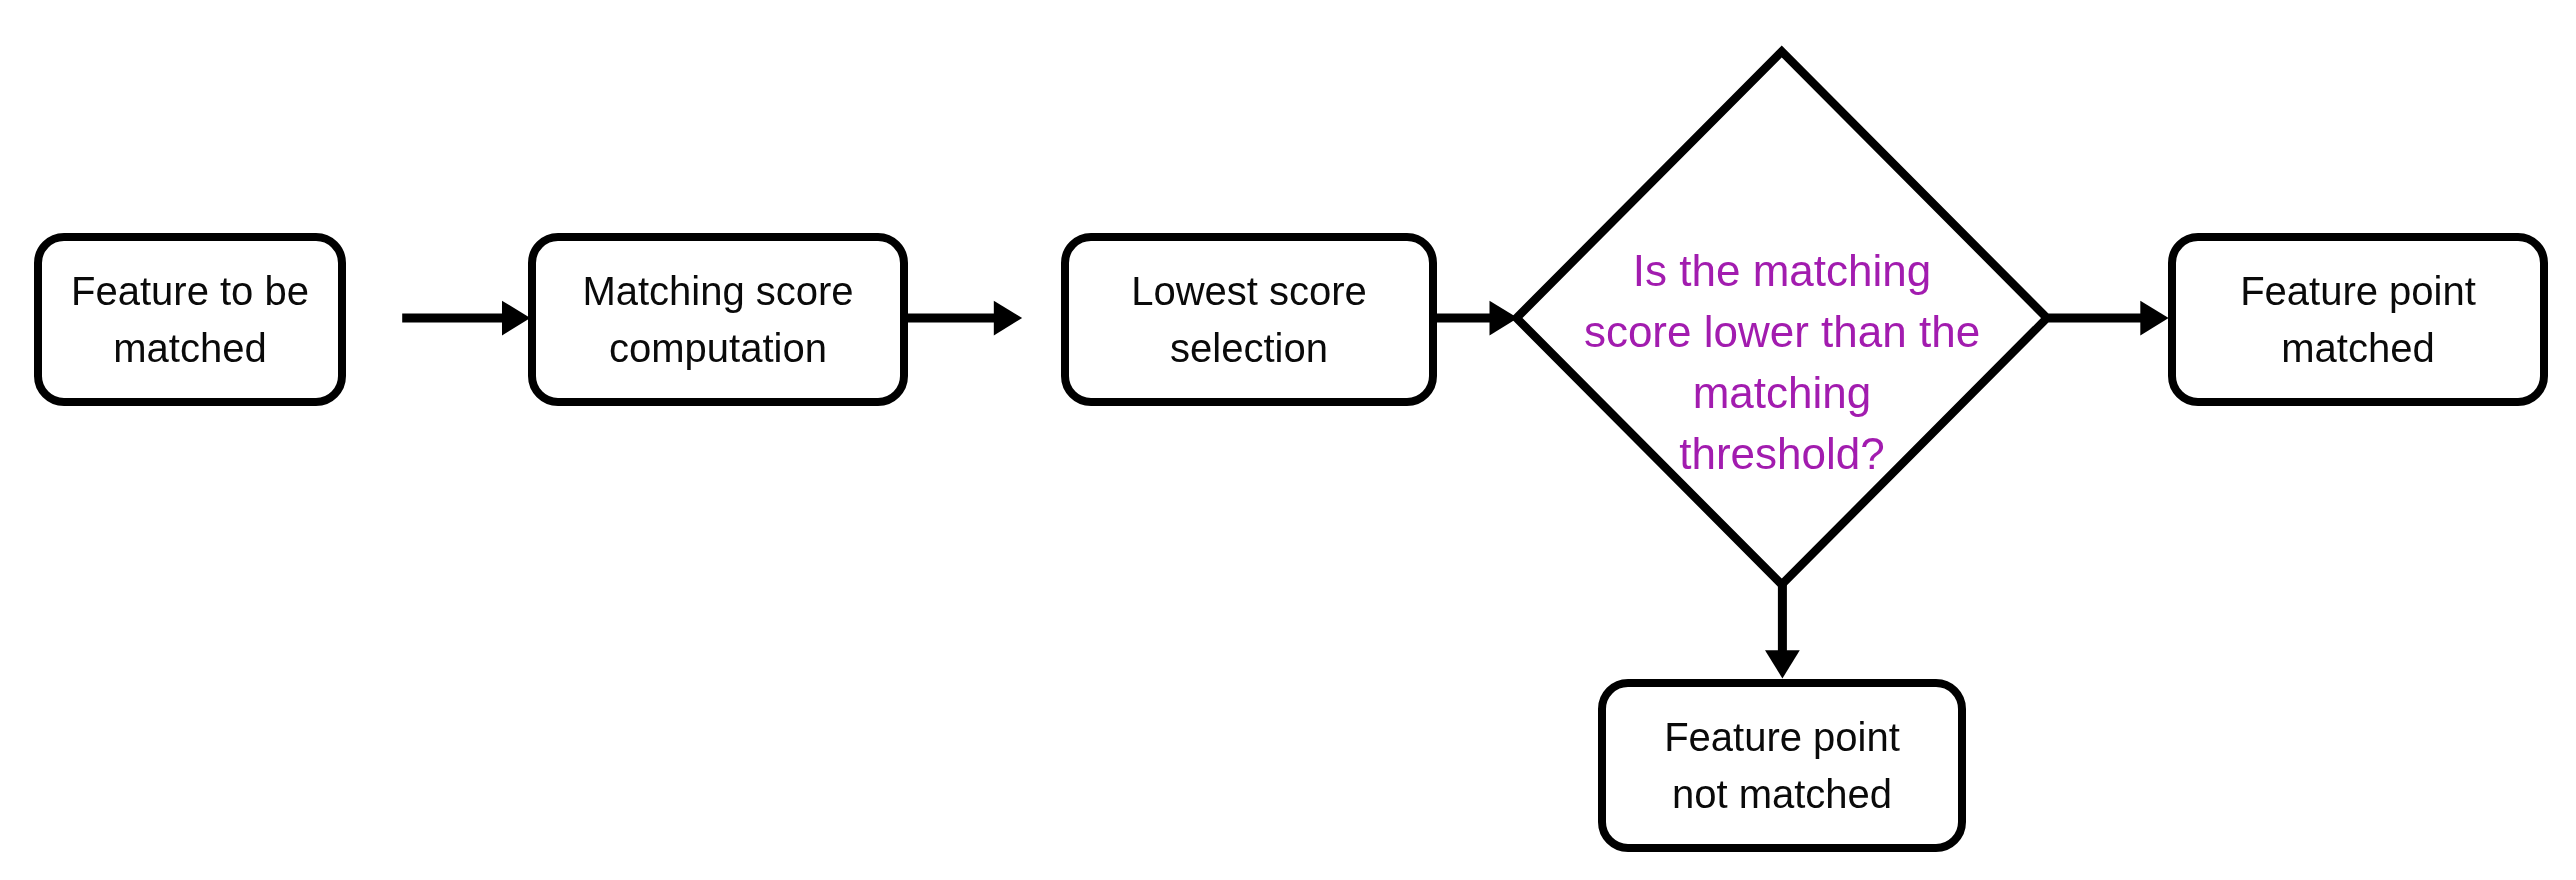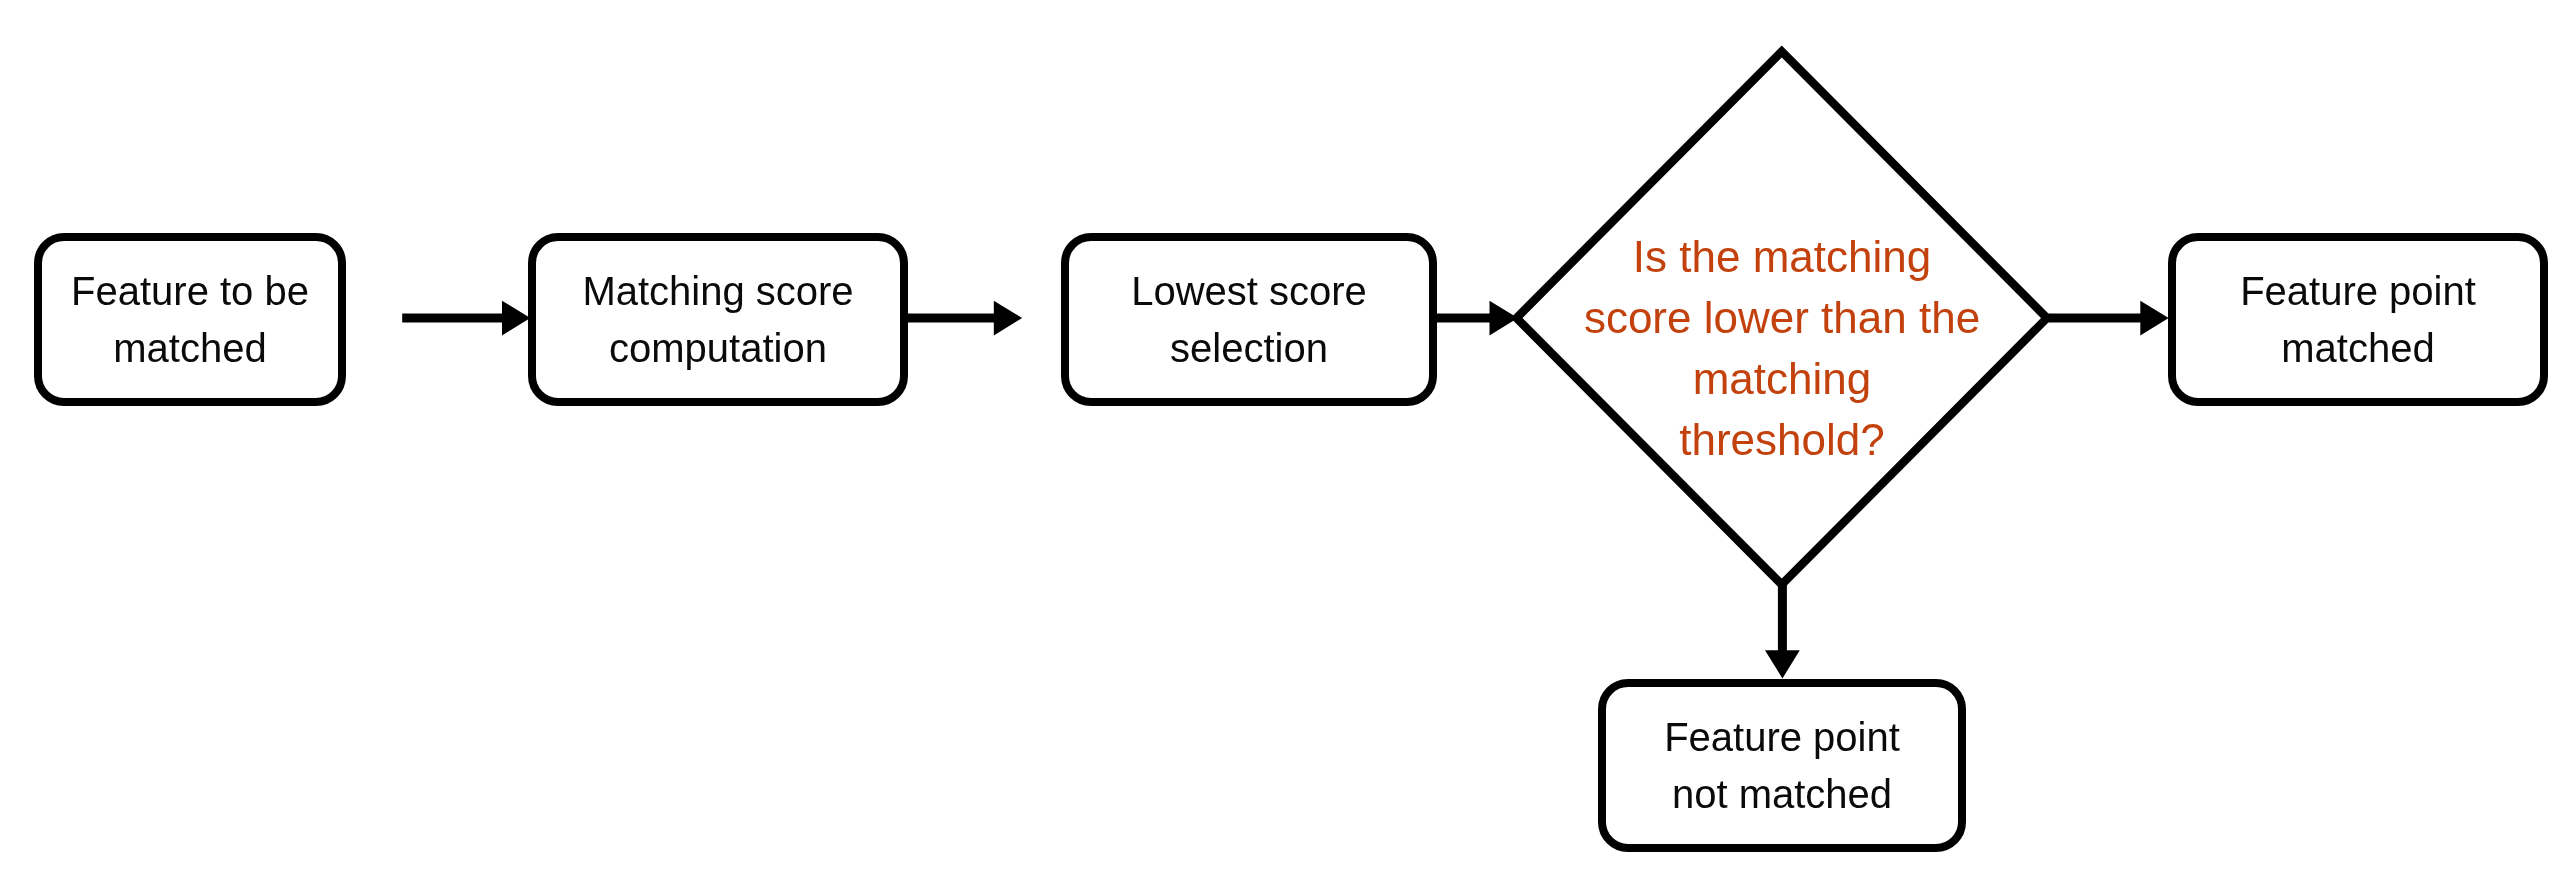--- a/index.html
+++ b/index.html
@@ -36,31 +36,31 @@
   .node-label {
     white-space: pre-line;
     text-align: center;
     font-size: 40px;
     line-height: 57px;
     color: #0a0a0a;
   }
   .diamond-label {
     position: absolute;
     left: 1460px;
-    top: 227px;
+    top: 241px;
     width: 644px;
     height: 242px;
     display: flex;
     align-items: center;
     justify-content: center;
     text-align: center;
     white-space: pre-line;
     font-size: 44px;
     line-height: 61px;
-    color: #c2410c;
+    color: #a21caf;
   }
   
   #node-feature-to-be-matched      { left: 34px;   top: 233px;  width: 312px; height: 173px; }
   #node-matching-score-computation { left: 528px;  top: 233px;  width: 380px; height: 173px; }
   #node-lowest-score-selection     { left: 1021px; top: 233px;  width: 376px; height: 173px; margin-left: 40px; }
   #node-feature-point-matched      { left: 2168px; top: 233px;  width: 380px; height: 173px; }
   #node-feature-point-not-matched  { left: 1598px; top: 679px; width: 368px; height: 173px; }
 </style>
 </head>
 <body>

